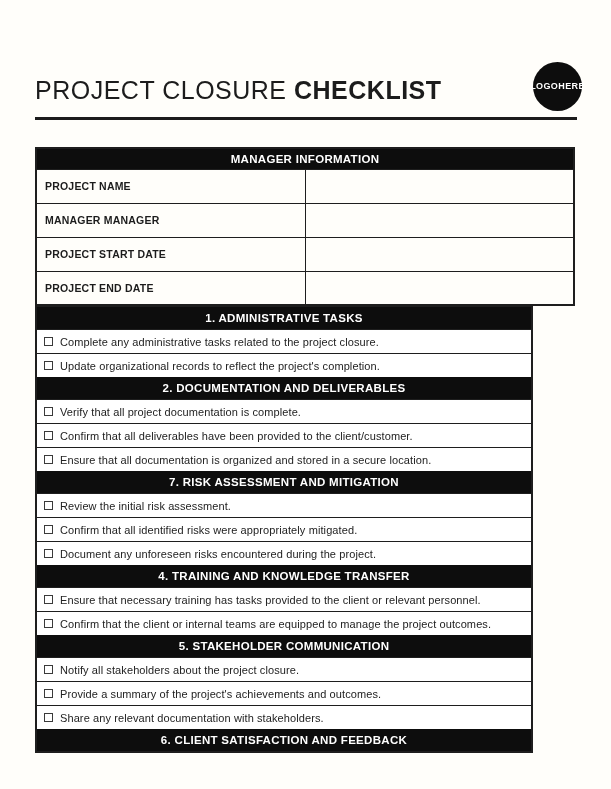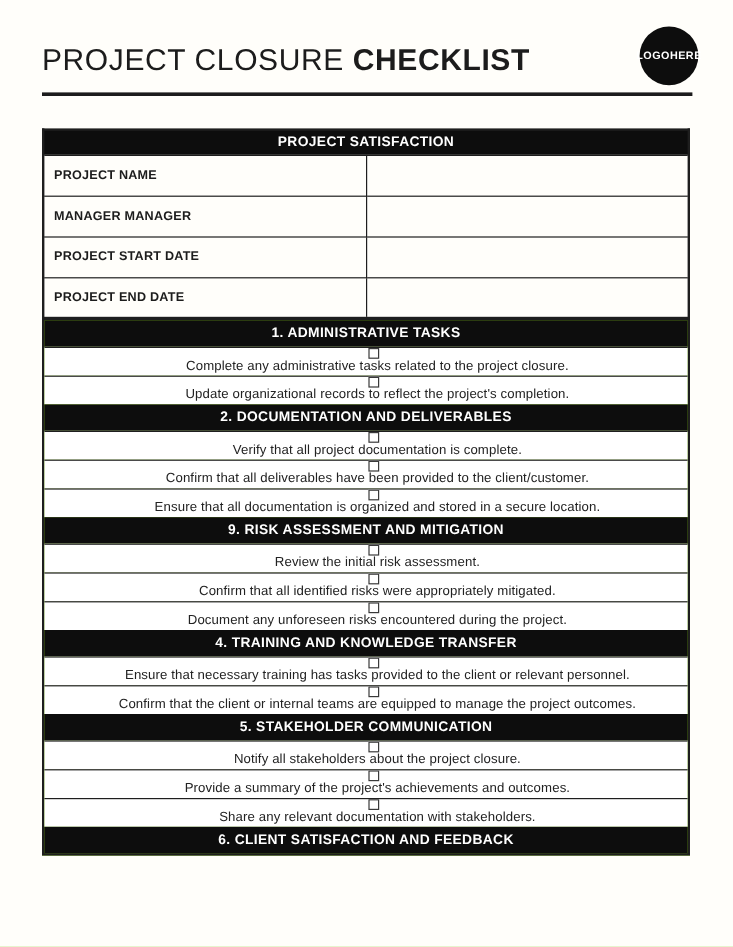--- a/index.html
+++ b/index.html
@@ -4,21 +4,21 @@
 <style>
   * { margin: 0; padding: 0; box-sizing: border-box; }
   html, body { width: 611px; height: 789px; }
   body {
     background: var(--page-bg, #fffefa);
     font-family: "Liberation Sans", sans-serif;
     color: var(--ink, #1c1c1c);
     position: relative;
     overflow: hidden;
   }
-  .page { position: absolute; inset: 0; }
+  .page { position: absolute; inset: 0; margin-top: 40px; }
 
   
   .doc-header { position: absolute; left: 35px; top: 20px; width: 542px; height: 56px; }
   .doc-title {
     position: absolute; left: 0; top: 16px;
     font-size: 25px; font-weight: 400; letter-spacing: 0.5px;
     white-space: nowrap; color: var(--ink, #1c1c1c);
   }
   .doc-title .bold { font-weight: 700; }
   .logo-circle {
@@ -47,34 +47,33 @@
     text-align: center; height: 21px;
   }
   .info-label {
     width: 141px; font-size: 10.5px; font-weight: 700;
     padding-left: 8px; height: 34px; letter-spacing: 0.2px;
   }
   .info-value { height: 22.5px; }
 
   
   .sections {
-    position: absolute; left: 35px; top: 265px; width: 540px;
-    border: 2px solid var(--border, #1e1e1e); background: #84cc16;
+    position: absolute; left: 35px; top: 265px; width: 498px;
+    border: 2px solid var(--border, #1e1e1e); background: #3b82f6;
   }
   .sec-header {
     background: var(--bar-bg, #0d0d0d); color: #fff;
     font-size: 11.5px; font-weight: 700; letter-spacing: 0.3px;
     text-align: center; height: 22px; line-height: 22px;
   }
   .check-row {
     display: flex; align-items: center;
-    height: 24px; padding-left: 19px;
+    height: 24px; padding-left: 7px;
     border-top: 1px solid var(--border, #2a2a2a);
     background: #fff;
-    flex-direction: column;
   }
   .check-row + .check-row { border-top: 1.5px solid var(--border, #2a2a2a); }
   .cb {
     flex: 0 0 auto; width: 9px; height: 9px;
     border: 1px solid #3a3a3a; margin-right: 7px; background: #fff;
   }
   .check-text { font-size: 11px; color: #222; letter-spacing: 0.1px; }
 </style>
 </head>
 <body style="--page-bg: #fffefa; --bar-bg: #0d0d0d; --border: #1e1e1e; --ink: #1c1c1c;">
@@ -87,21 +86,21 @@
       <span>LOGO</span>
       <span>HERE</span>
     </div>
   </div>
 
   <div class="title-rule"></div>
 
   <table class="info-table">
     <thead>
       <tr>
-        <th class="info-header-cell" colspan="2">PROJECT SATISFACTION</th>
+        <th class="info-header-cell" colspan="2">MANAGER INFORMATION</th>
       </tr>
     </thead>
     <tbody>
         <tr>
           <td class="info-label">PROJECT NAME</td>
           <td class="info-value"></td>
         </tr>
         <tr>
           <td class="info-label">MANAGER MANAGER</td>
           <td class="info-value"></td>
@@ -133,21 +132,21 @@
         <span class="check-text">Verify that all project documentation is complete.</span>
       </div>
       <div class="check-row">
         <span class="cb"></span>
         <span class="check-text">Confirm that all deliverables have been provided to the client/customer.</span>
       </div>
       <div class="check-row">
         <span class="cb"></span>
         <span class="check-text">Ensure that all documentation is organized and stored in a secure location.</span>
       </div>
-      <div class="sec-header">9. RISK ASSESSMENT AND MITIGATION</div>
+      <div class="sec-header">7. RISK ASSESSMENT AND MITIGATION</div>
       <div class="check-row">
         <span class="cb"></span>
         <span class="check-text">Review the initial risk assessment.</span>
       </div>
       <div class="check-row">
         <span class="cb"></span>
         <span class="check-text">Confirm that all identified risks were appropriately mitigated.</span>
       </div>
       <div class="check-row">
         <span class="cb"></span>

